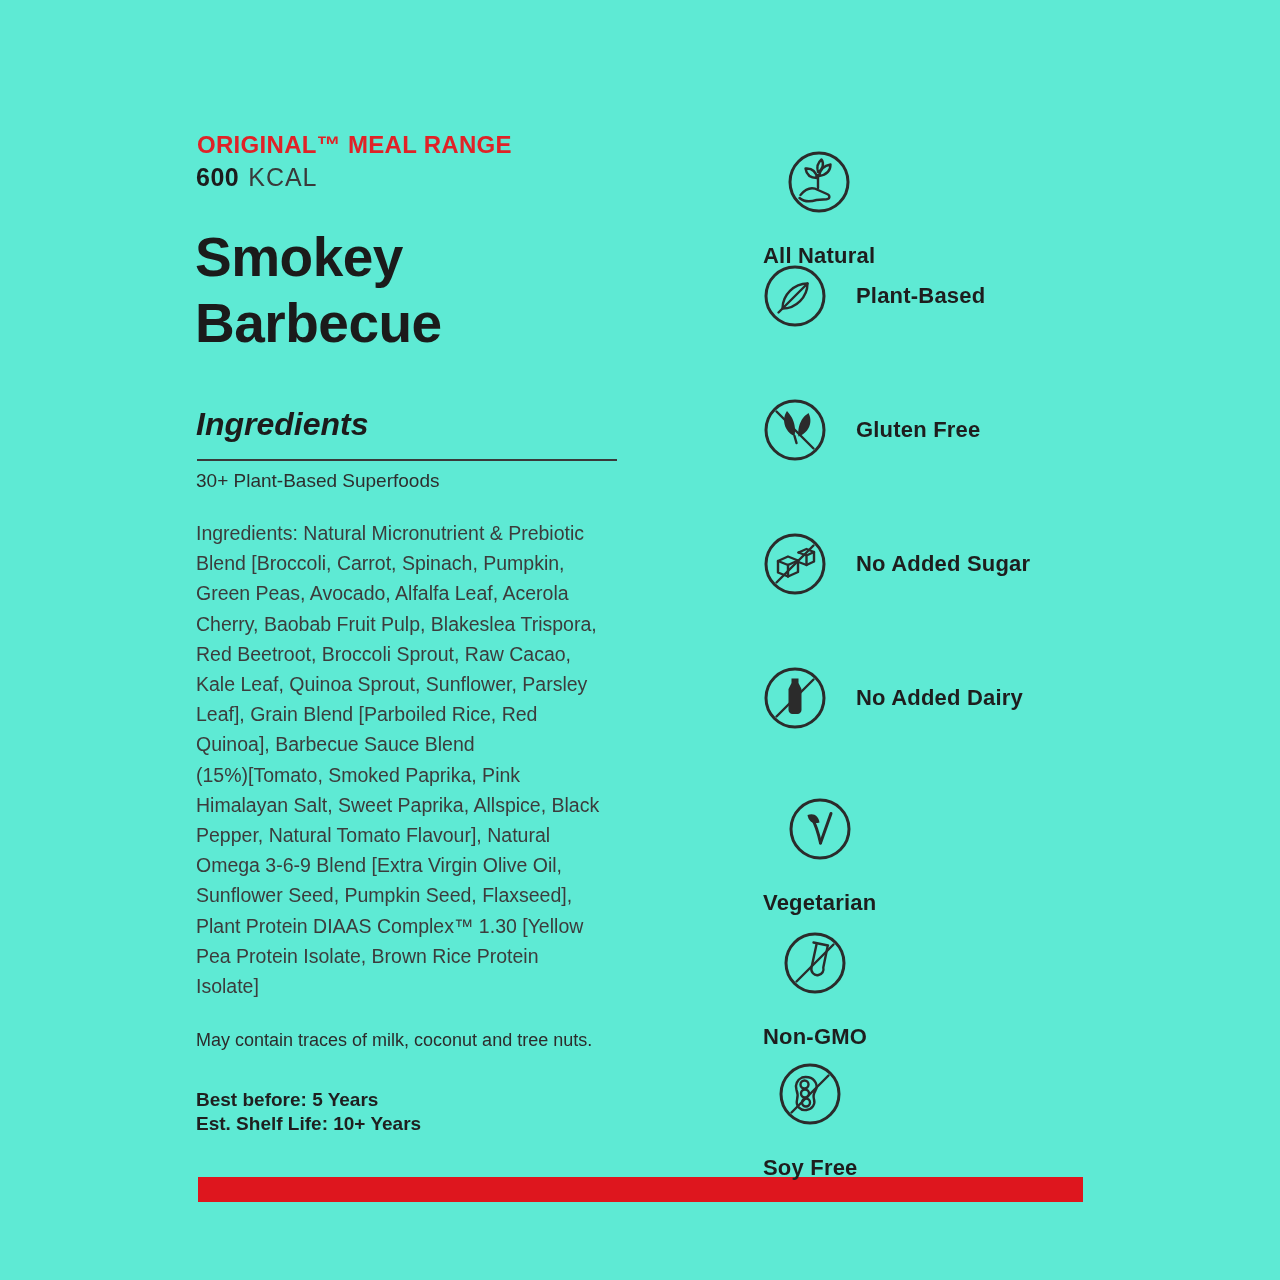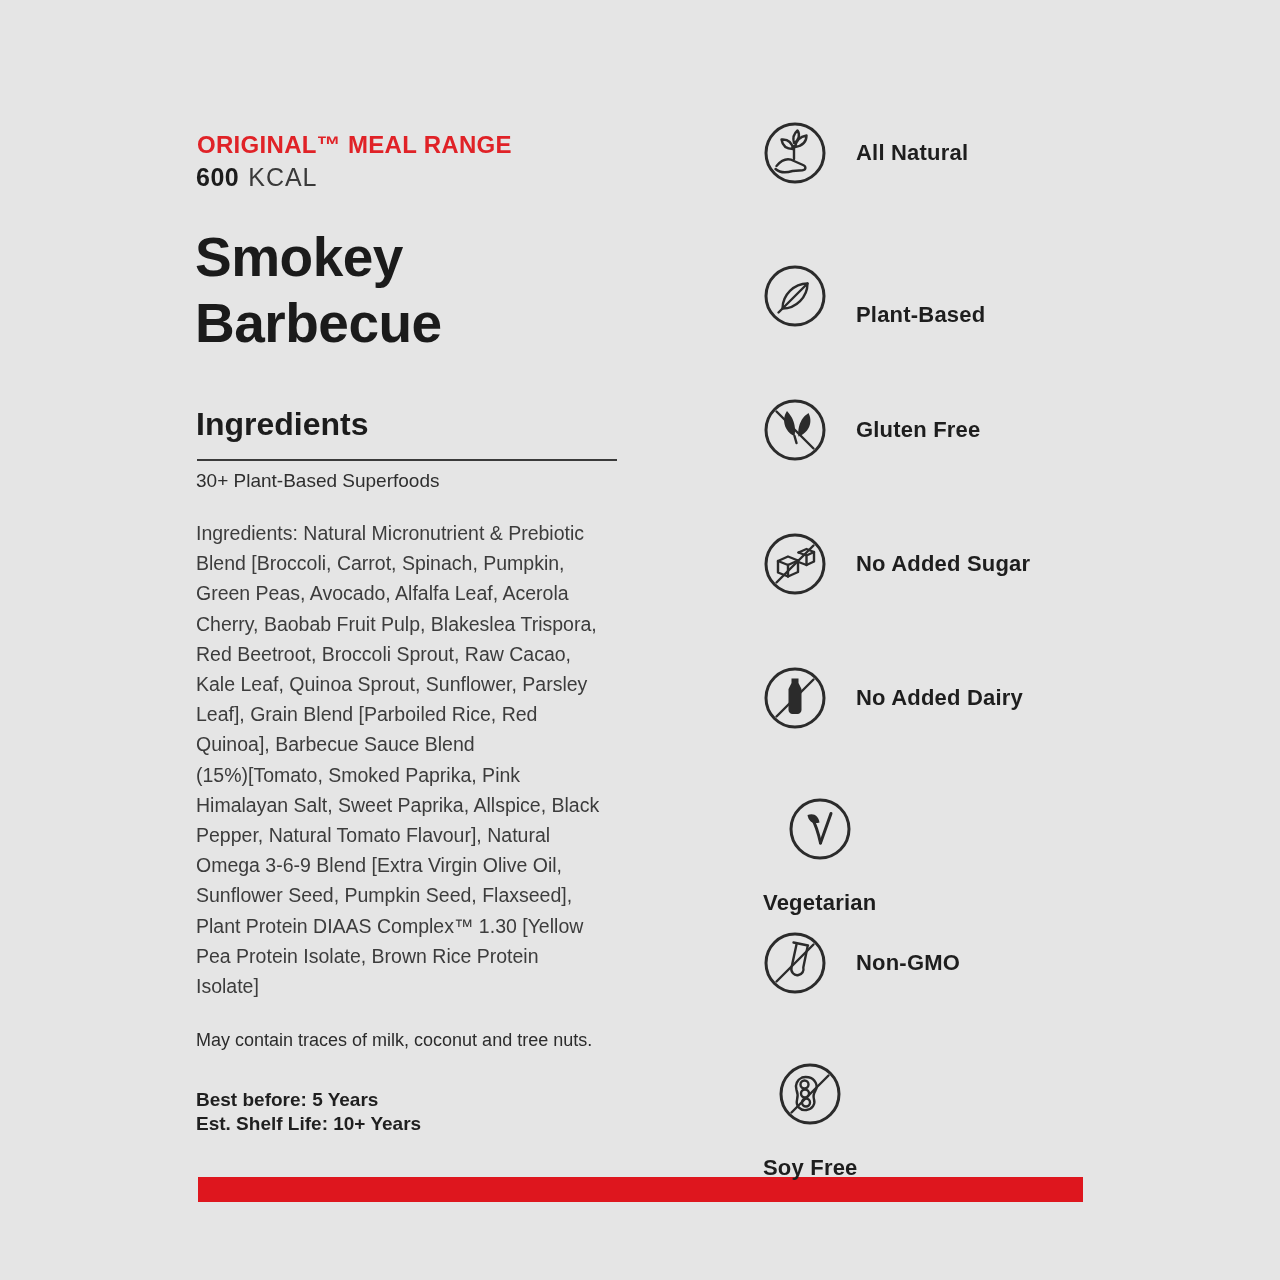--- a/index.html
+++ b/index.html
@@ -1,19 +1,19 @@
 <!DOCTYPE html>
 <html><head>
 <meta charset="utf-8">
 <style>
   html,body{margin:0;padding:0;background:#ffffff;}
   .page{
     position:relative;
     width:1280px;height:1280px;
-    background:#e5e5e5;
+    background:#5eead4;
     font-family:"Liberation Sans", sans-serif;
     color:#1d1d1d;
     overflow:hidden;
   }
   .abs{position:absolute;}
   .brand-line{
     left:197px;top:131px;
     font-size:24px;font-weight:700;letter-spacing:.3px;
     color:#e02227;
   }
@@ -24,21 +24,21 @@
   .kcal-value{font-weight:700;color:#1c1c1c;}
   .kcal-unit{font-weight:400;color:#3a3a3a;margin-left:9px;letter-spacing:1px;}
   .product-name{
     left:195px;top:224px;
     font-size:55px;font-weight:700;line-height:66px;
     letter-spacing:-.5px;color:#1b1b1b;
     white-space:pre-line;
   }
   .ingredients-heading{
     left:196px;top:406px;
-    font-size:32px;font-weight:700;color:#1c1c1c;
+    font-size:32px;font-weight:700;color:#1c1c1c;font-style:italic;
   }
   .heading-rule{
     left:197px;top:459px;width:420px;height:0;
     border-top:2px solid #3a3a3a;
   }
   .superfoods-line{
     left:196px;top:470px;
     font-size:19px;color:#2e2e2e;
   }
   .ingredients-body{
@@ -108,35 +108,35 @@
 Plant Protein DIAAS Complex™ 1.30 [Yellow
 Pea Protein Isolate, Brown Rice Protein
 Isolate]</div>
 
   <div class="abs may-contain">May contain traces of milk, coconut and tree nuts.</div>
   <div class="abs best-before">Best before: 5 Years</div>
   <div class="abs shelf-life">Est. Shelf Life: 10+ Years</div>
 
   <div class="abs red-bar"></div>
 
-  <div class="abs badge-row" style="top:121px;">
+  <div class="abs badge-row" style="top:150px;flex-direction:column;">
     <span class="badge-circle">
       <svg viewBox="0 0 64 64">
         <circle class="ic-ring" cx="32" cy="32" r="29"></circle>
         <path class="ic" d="M31 38 C31 32 31 28 31 25"></path>
         <path class="ic" d="M30 28 C24 28 19.5 25 18.5 18.5 C25 18 29 21.5 30 28 Z"></path>
         <path class="ic" d="M32 26 C33 19.5 37 15.5 43.5 14.5 C43.5 21 39 25 32 26 Z"></path>
         <path class="ic" d="M31 22 C29.5 17 30.5 13 34.5 9.5 C37.5 14 35.5 19 31.5 22 Z"></path>
         <path class="ic" d="M13.5 45 C19 38.5 25.5 37 31 40 L40 44 C43.5 45.6 43 48.8 39.5 49.2 L29.5 50 C21.5 52.5 16.5 51.5 12.5 48"></path>
       </svg>
     </span>
     <span class="badge-label">All Natural</span>
   </div>
 
-  <div class="abs badge-row" style="top:264px;align-items:flex-end;">
+  <div class="abs badge-row" style="top:264px;">
     <span class="badge-circle">
       <svg viewBox="0 0 64 64">
         <circle class="ic-ring" cx="32" cy="32" r="29"></circle>
         <path class="ic" d="M19.5 44.5 C19.5 31 31 19.5 44.5 19.5 C44.5 33 33 44.5 19.5 44.5 Z"></path>
         <path class="ic" d="M15.5 48.5 L44.5 19.5"></path>
       </svg>
     </span>
     <span class="badge-label">Plant-Based</span>
   </div>
 
@@ -183,21 +183,21 @@
       <svg viewBox="0 0 64 64">
         <circle class="ic-ring" cx="32" cy="32" r="29"></circle>
         <path class="ic-fill" d="M19.5 18 C26 15.5 30.5 19 31.5 25.5 C25 27.5 20.5 24.5 19.5 18 Z"></path>
         <path class="ic" style="stroke-width:3" d="M24.5 22.5 C28.5 29 30.5 37 32.5 46"></path>
         <path class="ic" style="stroke-width:3" d="M32.5 46 L43 16.5"></path>
       </svg>
     </span>
     <span class="badge-label">Vegetarian</span>
   </div>
 
-  <div class="abs badge-row" style="top:931px;">
+  <div class="abs badge-row" style="top:931px;flex-direction:column;">
     <span class="badge-circle">
       <svg viewBox="0 0 64 64">
         <circle class="ic-ring" cx="32" cy="32" r="29"></circle>
         <path class="ic" d="M33.5 13.5 L28.5 36.5 C27.5 41 31 45 35.5 44 C39.2 43.2 41.2 40 40.3 36.5 L44.5 16"></path>
         <path class="ic" d="M30.5 11.5 L45 14.5"></path>
         <path class="ic" d="M50.5 13.5 L13.5 50.5"></path>
       </svg>
     </span>
     <span class="badge-label">Non-GMO</span>
   </div>

